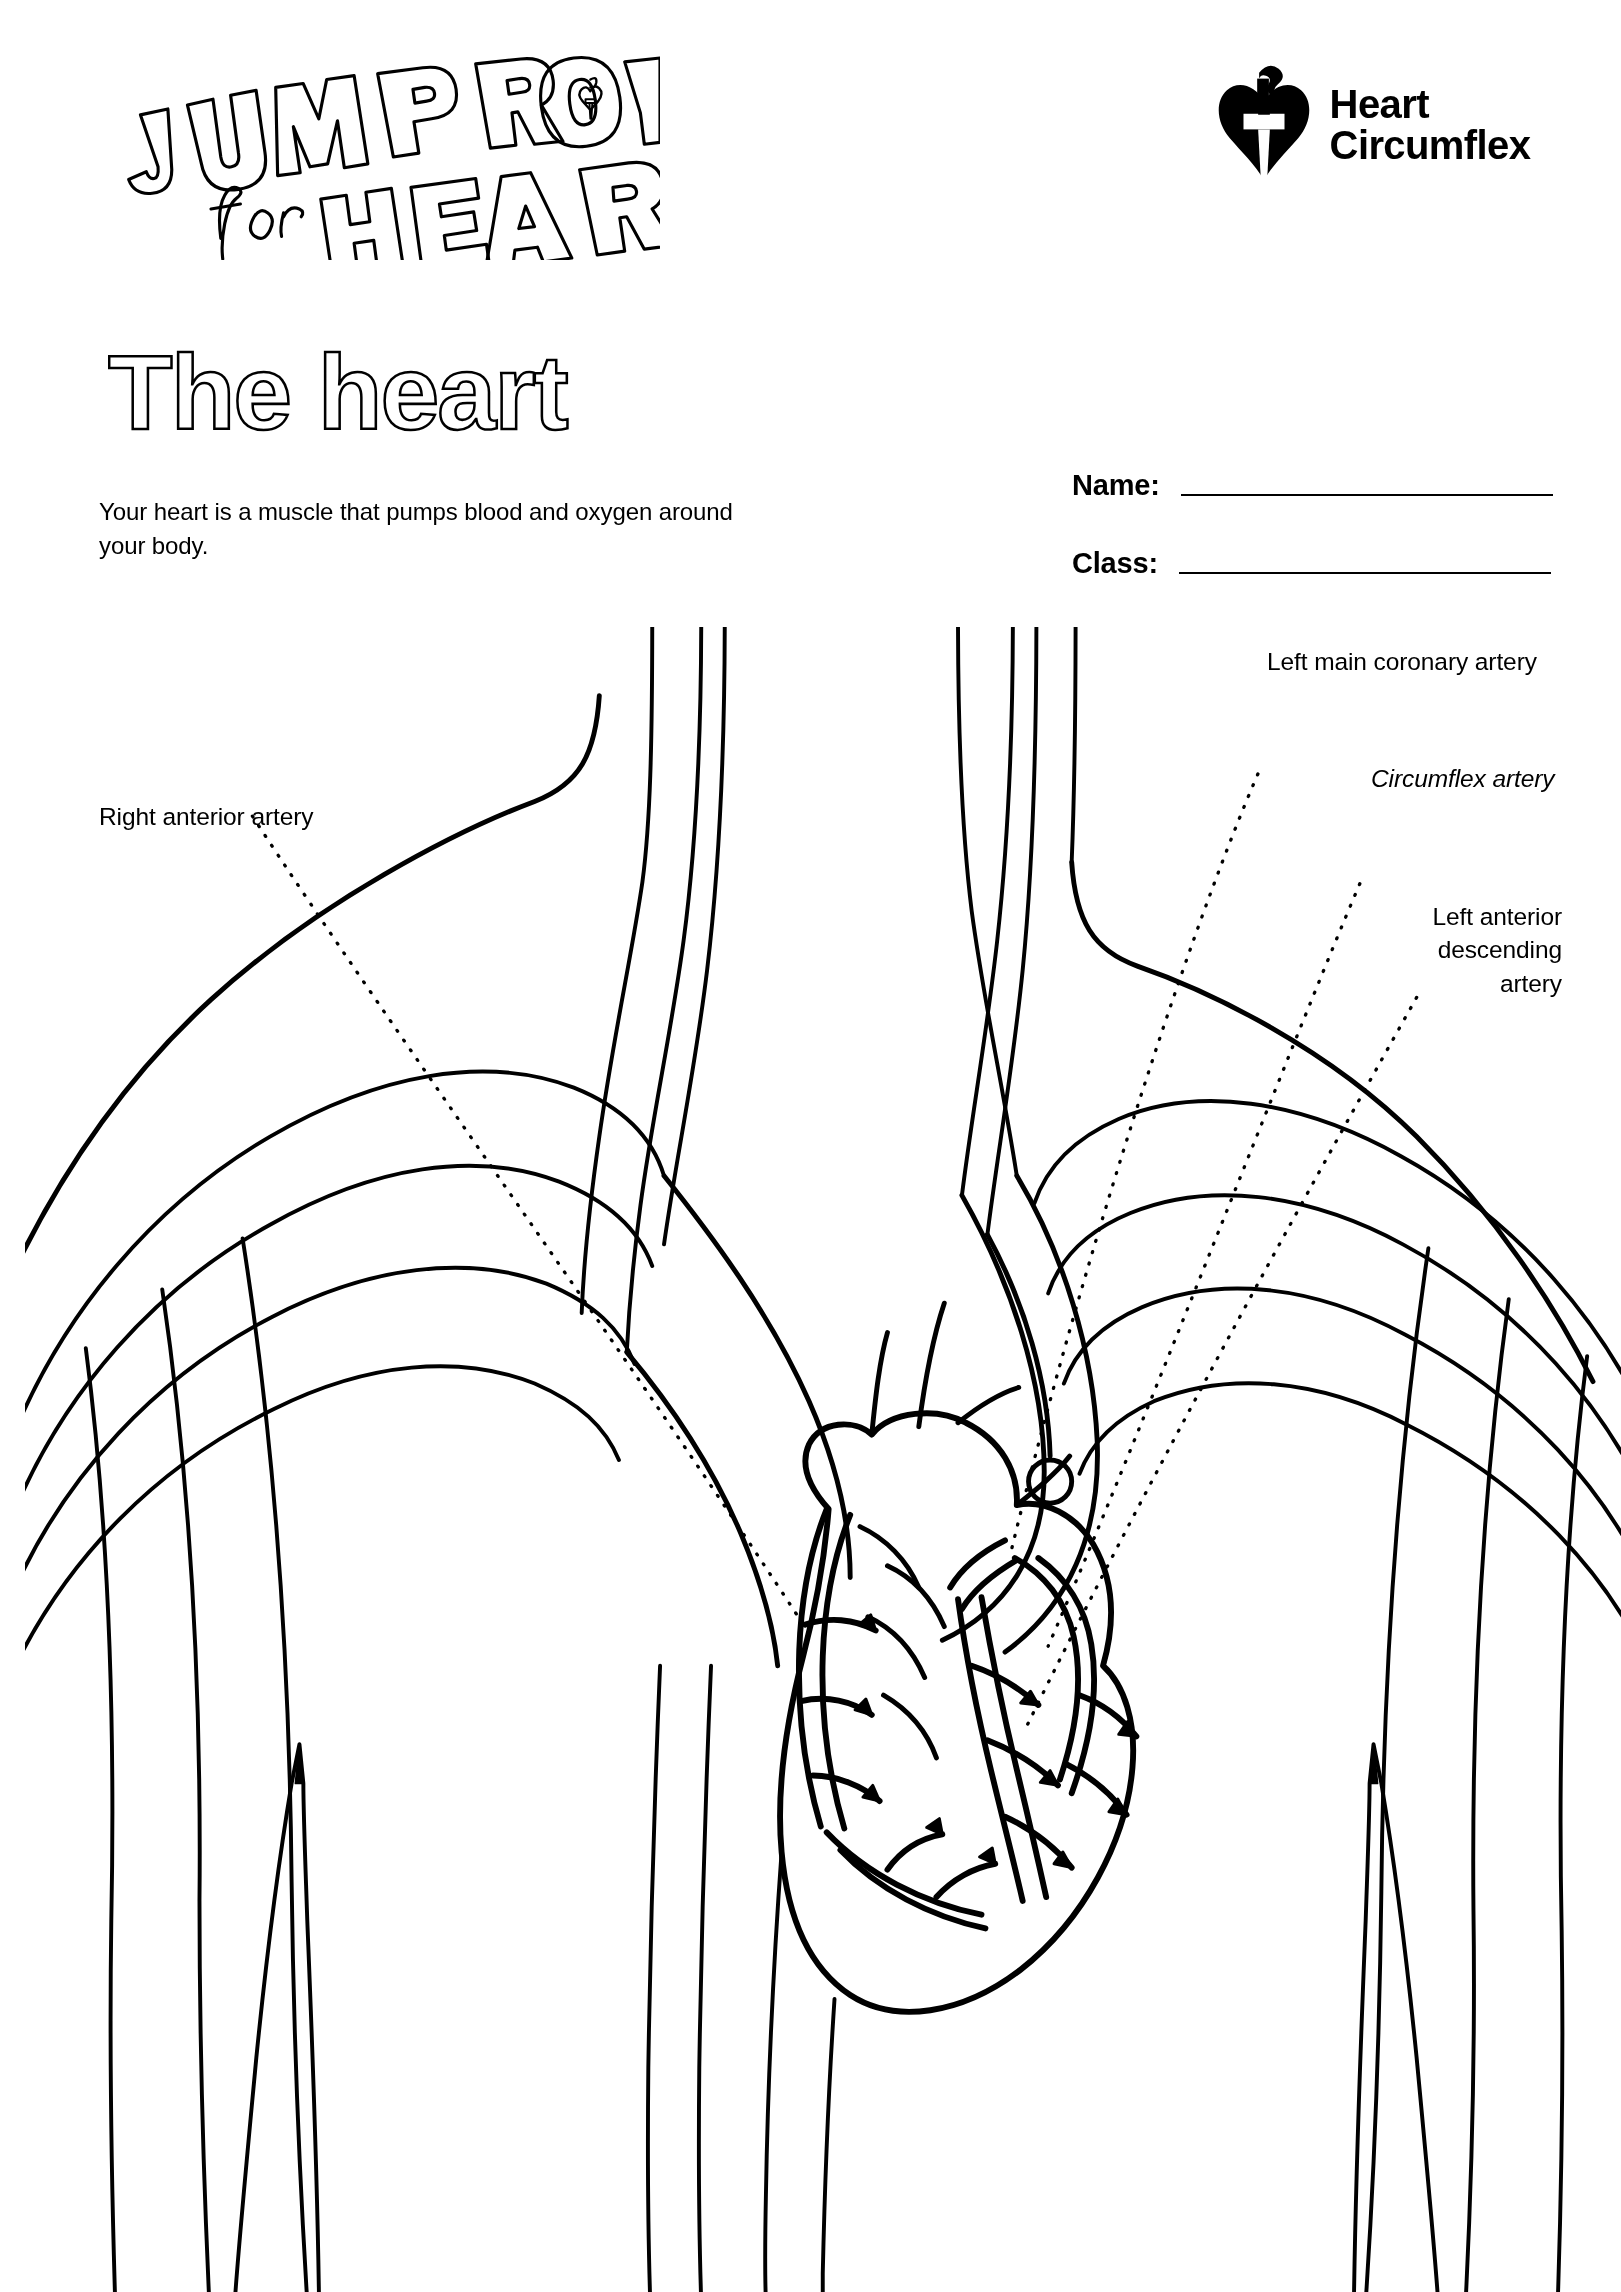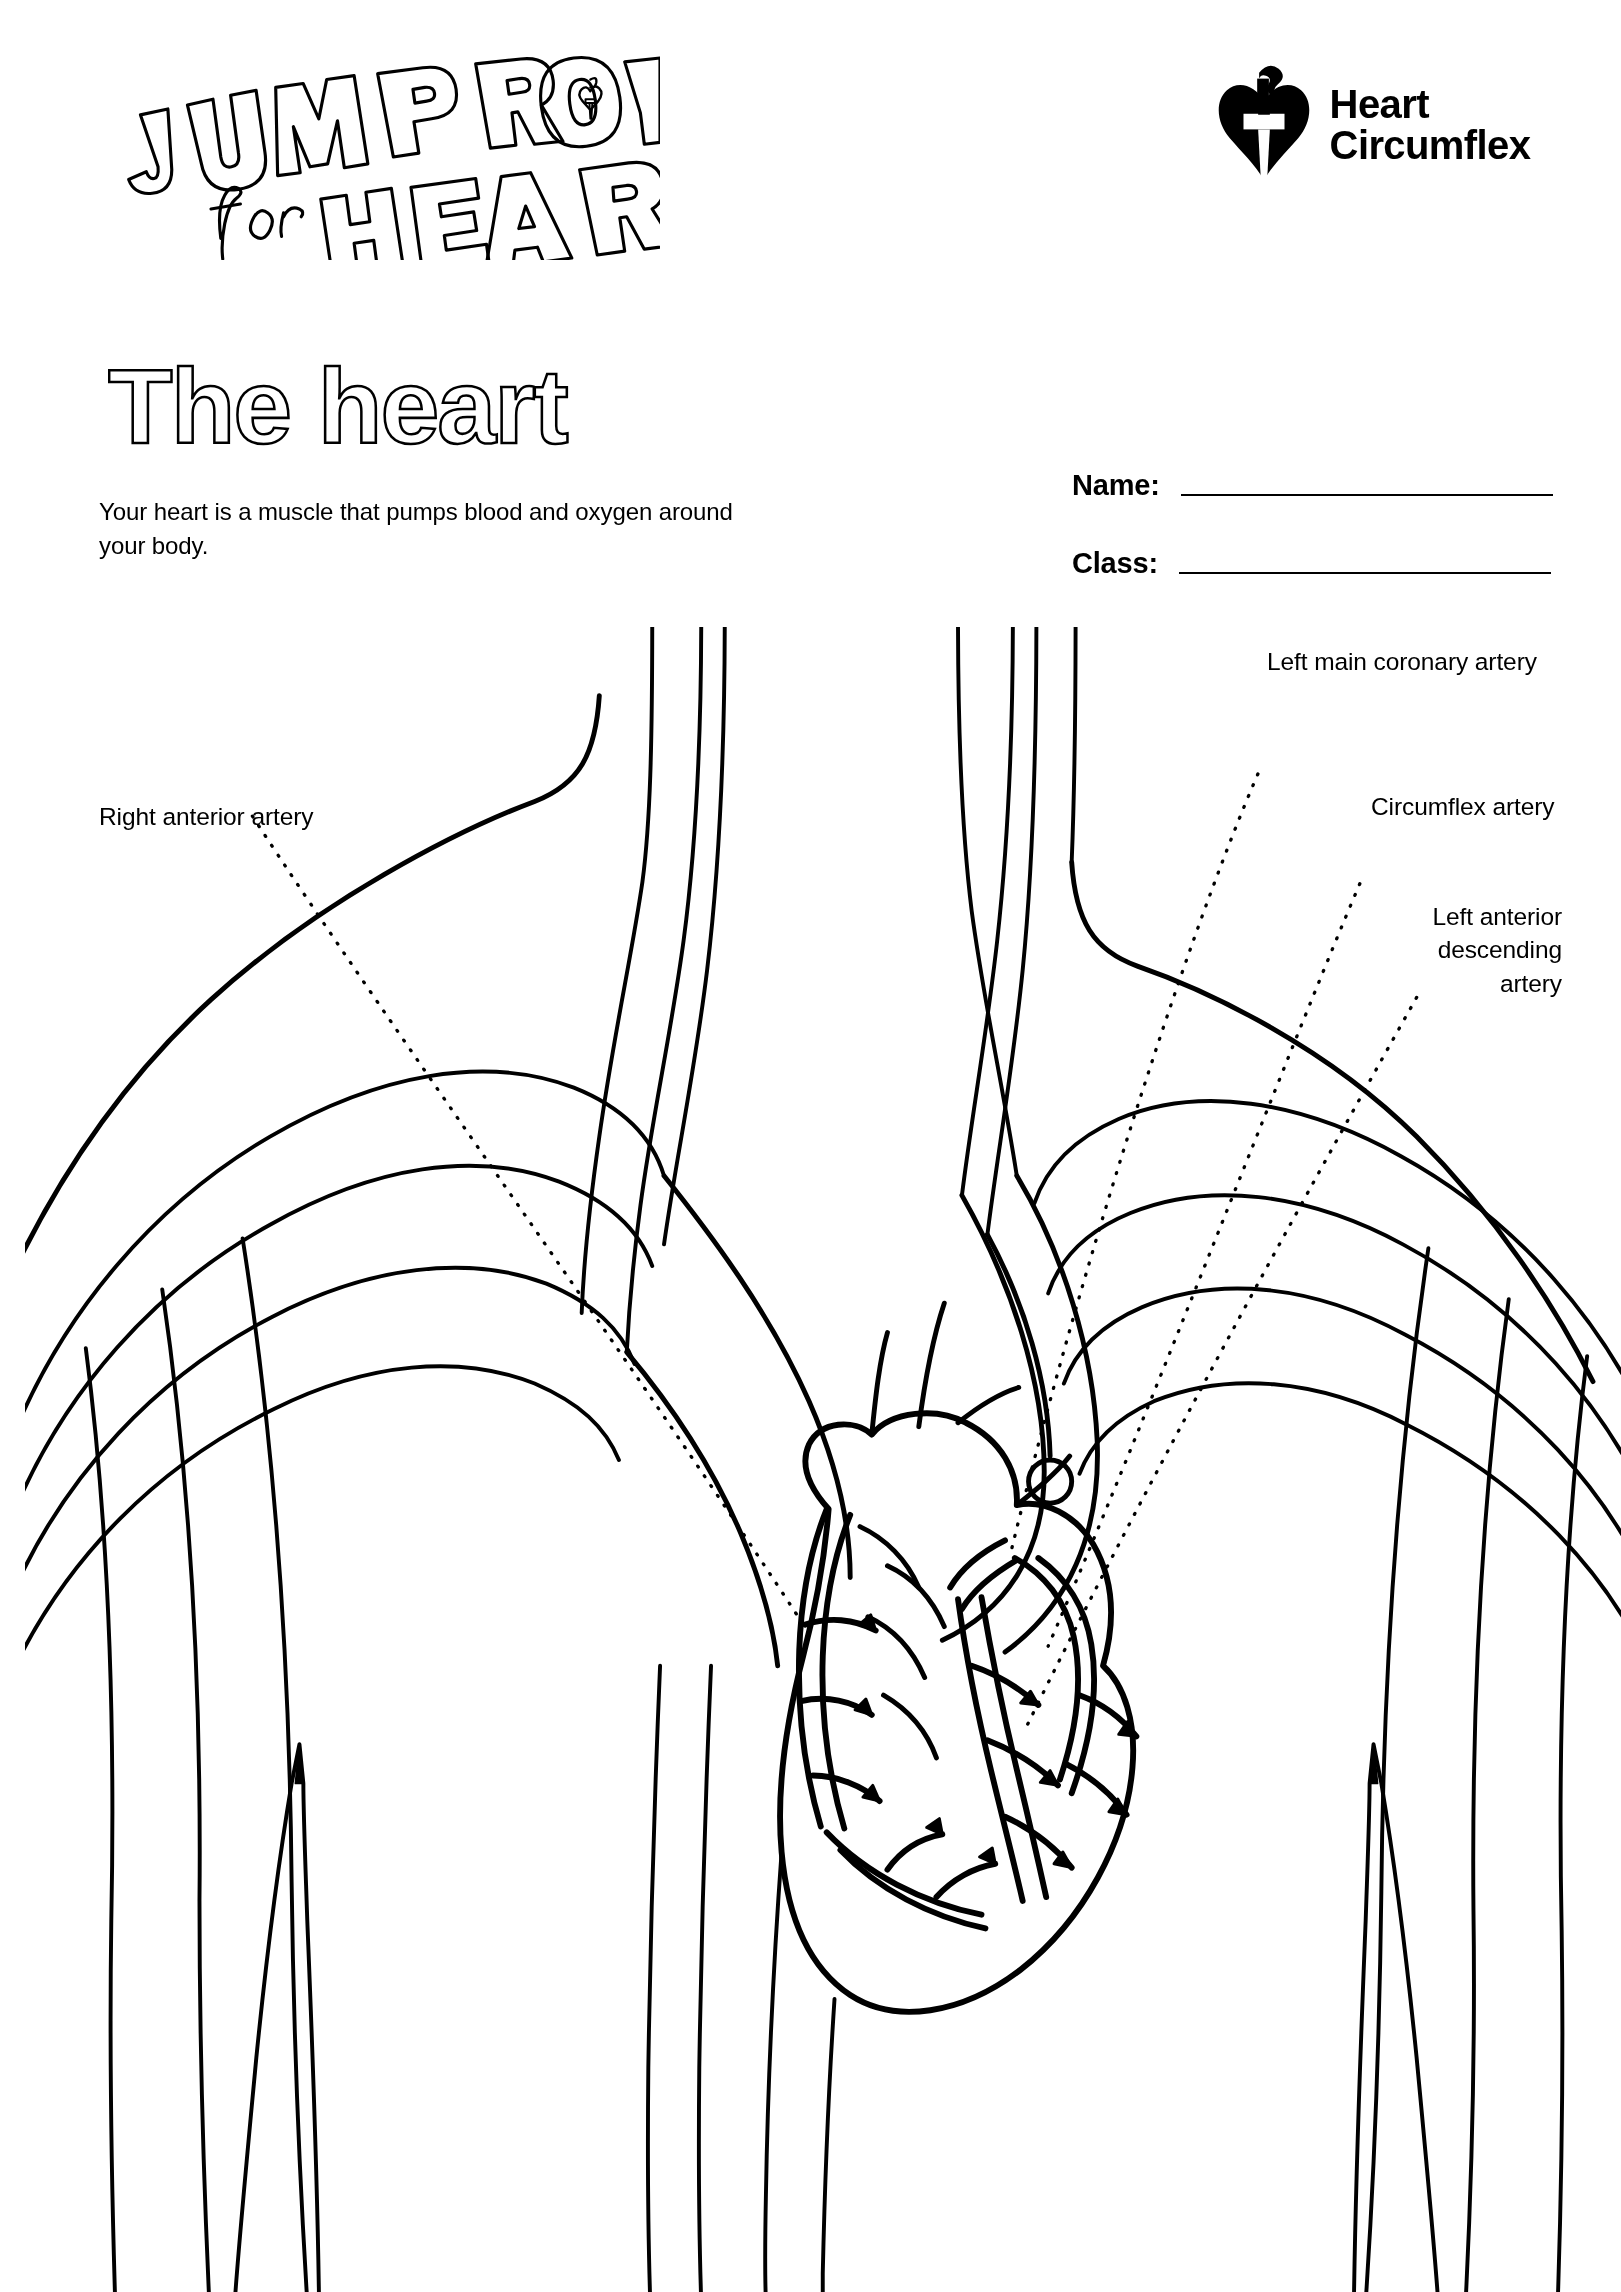--- a/index.html
+++ b/index.html
@@ -17,21 +17,21 @@
   .jrfh-logo svg{display:block;width:100%;height:100%;}
 
   .hf-logo{position:absolute;left:1191px;top:61px;width:363px;height:127px;
            display:flex;align-items:center;gap:17.6px;}
   .hf-mark{width:96px;height:123px;flex:0 0 auto;}
   .hf-mark svg{display:block;width:100%;height:100%;}
   .hf-words{display:flex;flex-direction:column;line-height:1.02;}
   .hf-words span{font-weight:bold;font-size:40px;letter-spacing:-0.6px;color:#000;}
 
   
-  .title-outline{position:absolute;left:83px;top:353px;width:686px;height:113px;}
+  .title-outline{position:absolute;left:83px;top:339px;width:686px;height:113px;}
   .title-outline svg{display:block;width:100%;height:100%;}
 
   .subtitle{position:absolute;left:74px;top:495px;width:686px;
             font-size:24px;line-height:1.42;color:#000;letter-spacing:-0.1px;}
 
   
   .field{position:absolute;display:flex;align-items:flex-end;gap:21.6px;}
   .field .lbl{font-size:29px;font-weight:bold;letter-spacing:-0.2px;
               padding-bottom:2px;white-space:nowrap;}
   .field .rule{height:0;border-bottom:2.9px solid #000;width:372px;margin-bottom:7.8px;}
@@ -40,21 +40,21 @@
 
   
   .anatomy{position:absolute;left:0;top:627px;width:1621px;height:1665px;}
   .anatomy svg{display:block;width:100%;height:100%;}
 
   
   .anno{position:absolute;font-size:24.5px;line-height:1.36;color:#000;
         letter-spacing:-0.1px;white-space:nowrap;}
   .anno-right-coronary{left:74px;top:800px;}
   .anno-left-main{left:1242px;top:645px;}
-  .anno-circumflex{left:1346px;top:790px;}
+  .anno-circumflex{left:1346px;top:762px;font-style:italic;}
   .anno-lad{left:1370px;top:900px;text-align:right;white-space:normal;width:167px;}
 </style>
 </head>
 <body>
 
 <div class="page">
 
   <div class="jrfh-logo">
     <svg viewBox="0 0 560 210" xmlns="http://www.w3.org/2000/svg">
       <g fill="none" stroke="#000" stroke-width="3.2" stroke-linejoin="round" stroke-linecap="round">

